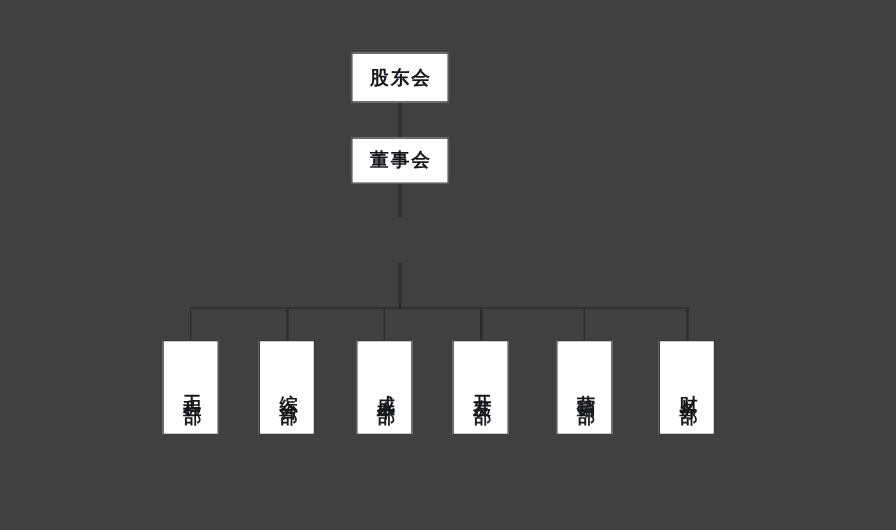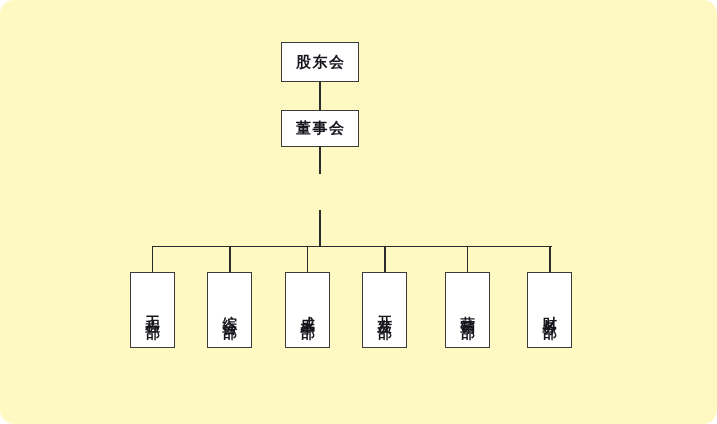--- a/index.html
+++ b/index.html
@@ -8,23 +8,22 @@
     padding: 0;
     background: #ffffff;
   }
   body {
     font-family: "DejaVu Serif", "Liberation Serif", serif;
   }
   #chart-root {
     position: relative;
     width: 717px;
     height: 424px;
-    background: #fef9c3;
+    background: #404040;
     overflow: hidden;
-    border-radius: 14px;
   }
   .node-box {
     position: absolute;
     box-sizing: border-box;
     border: 1.6px solid #3a3a3a;
     background: #ffffff;
     display: flex;
     align-items: center;
     justify-content: center;
     color: #16161d;

